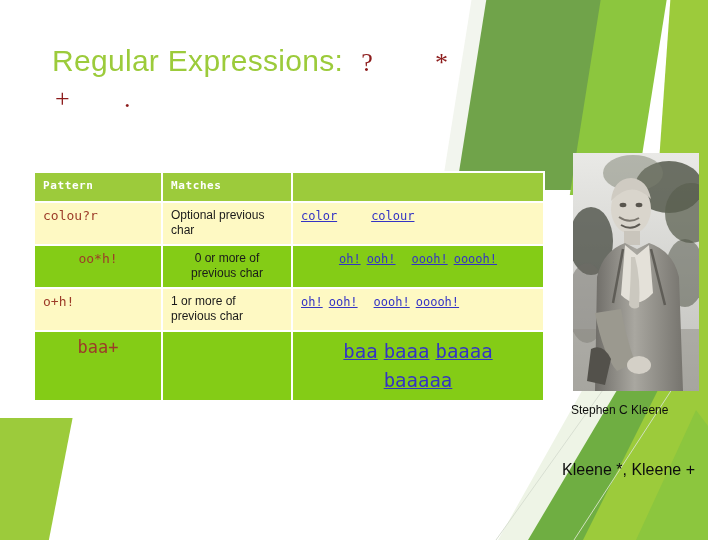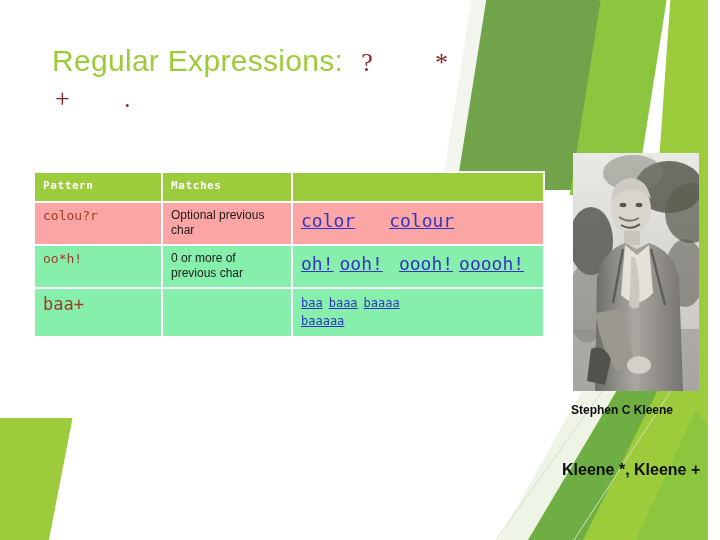--- a/index.html
+++ b/index.html
@@ -115,46 +115,46 @@
     font-size: 11px;
     font-weight: bold;
     font-family: "DejaVu Sans Mono", monospace;
     letter-spacing: 0.6px;
     height: 16px;
     padding-top: 6px;
     padding-bottom: 6px;
   }
   .col-pat { width: 110px; }
   .col-mat { width: 112px; }
-  .row-a td { background: #fca5a5; }
-  .row-b td { background: #86efac; }
+  .row-a td { background: #fef9c3; }
+  .row-b td { background: #84cc16; text-align: center; }
 
   .pat {
     font-family: "DejaVu Sans Mono", monospace;
     font-size: 13px;
     color: #9c3b28;
     white-space: nowrap;
   }
   .pat-big { font-size: 17px; }
 
   .mat {
     font-family: "Liberation Sans", sans-serif;
     font-size: 12px;
     color: #1a1a1a;
     line-height: 1.25;
     margin-top: 8px;
   }
 
   .ex {
     font-family: "DejaVu Sans Mono", monospace;
-    font-size: 18px;
+    font-size: 12px;
     color: #3434c4;
     line-height: 1.45;
   }
-  .ex-big { font-size: 12px; line-height: 1.5; }
+  .ex-big { font-size: 19px; line-height: 1.5; }
   .ex a, .lnk {
     color: #3434c4;
     text-decoration: underline;
     white-space: nowrap;
   }
   .gap-s { display: inline-block; width: 6px; }
   .gap-m { display: inline-block; width: 16px; }
   .gap-l { display: inline-block; width: 34px; }
 
   
@@ -164,21 +164,21 @@
     width: 126px; height: 238px;
     overflow: hidden;
     background: #cfcfcb;
   }
   .photo-frame svg { display: block; }
 
   
   .cap {
     position: absolute;
     font-family: "Liberation Sans", sans-serif;
-    font-weight: bold;
+    font-weight: normal;
     color: #0d0d0d;
     white-space: nowrap;
   }
   .cap-name { left: 571px; top: 403px; font-size: 12px; }
   .cap-ops  { left: 562px; top: 461px; font-size: 16px; }
 </style>
 </head>
 <body>
 
 <div id="slide">
@@ -220,20 +220,27 @@
       <tr class="row-a">
         <td class="pat">colou?r</td>
         <td class="mat">Optional previous char</td>
         <td class="ex">
           <span class="lnk">color</span><span class="gap-l"></span><span class="lnk">colour</span>
         </td>
       </tr>
       <tr class="row-b">
         <td class="pat">oo*h!</td>
         <td class="mat">0 or more of previous char</td>
+        <td class="ex">
+          <span class="lnk">oh!</span><span class="gap-s"></span><span class="lnk">ooh!</span><span class="gap-m"></span><span class="lnk">oooh!</span><span class="gap-s"></span><span class="lnk">ooooh!</span>
+        </td>
+      </tr>
+      <tr class="row-a">
+        <td class="pat">o+h!</td>
+        <td class="mat">1 or more of previous char</td>
         <td class="ex">
           <span class="lnk">oh!</span><span class="gap-s"></span><span class="lnk">ooh!</span><span class="gap-m"></span><span class="lnk">oooh!</span><span class="gap-s"></span><span class="lnk">ooooh!</span>
         </td>
       </tr>
       <tr class="row-b">
         <td class="pat pat-big">baa+</td>
         <td class="mat"></td>
         <td class="ex ex-big">
           <span class="lnk">baa</span><span class="gap-s"></span><span class="lnk">baaa</span><span class="gap-s"></span><span class="lnk">baaaa</span><br><span class="lnk">baaaaa</span>
         </td>

